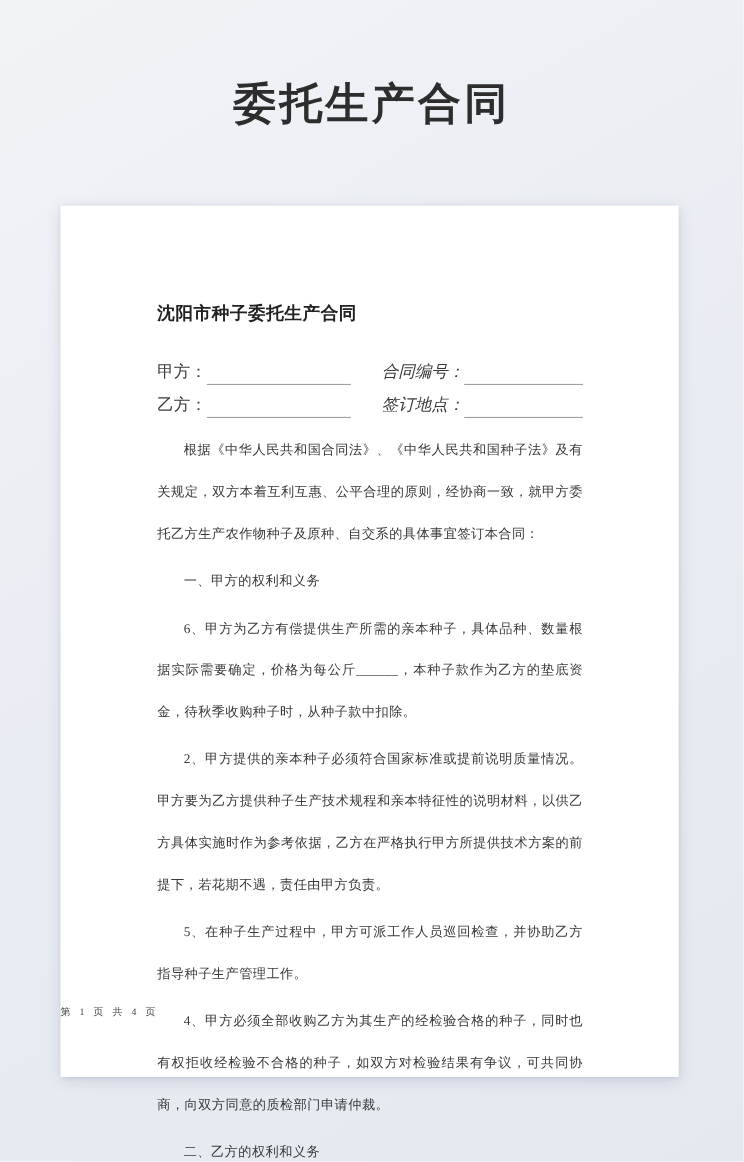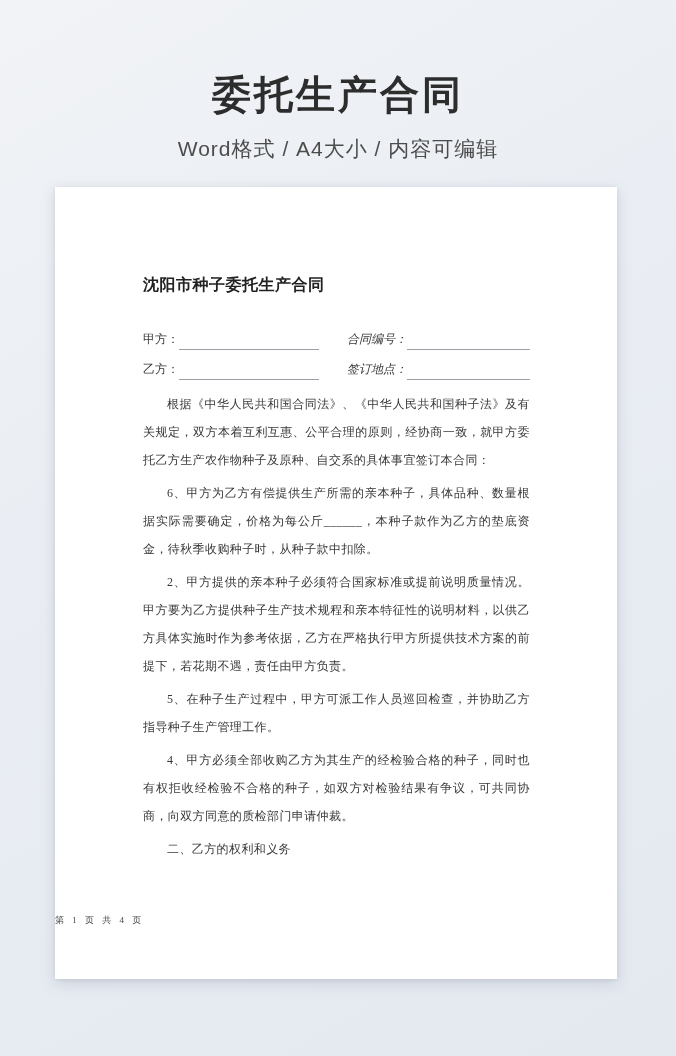--- a/index.html
+++ b/index.html
@@ -54,37 +54,37 @@
     font-weight: bold;
     color: #222;
     margin: 0 0 24px 0;
     letter-spacing: 0.5px;
   }
   .form-rows { margin-bottom: 10px; }
   .form-row {
     display: flex;
     align-items: flex-end;
     height: 30px;
-    font-size: 12px;
+    font-size: 15px;
   }
   .field {
     display: flex;
     align-items: flex-end;
   }
   .field-left  { width: 176px; margin-right: 28px; }
   .field-right { flex: 1; font-style: italic; }
   .field-label { white-space: nowrap; padding-bottom: 2px; }
   .field-line {
     flex: 1;
     border-bottom: 1px solid #9aa0a6;
     height: 14px;
   }
   .doc-body p {
     font-size: 12px;
-    line-height: 28px;
+    line-height: 38px;
     text-align: justify;
     text-indent: 2em;
     margin: 0 0 5px 0;
     letter-spacing: 0.4px;
   }
   .page-footer {
     position: absolute;
     left: 0;
     right: 0;
     bottom: 52px;
@@ -93,21 +93,20 @@
     color: #474747;
   }
 </style>
 </head>
 <body>
 
 <div class="stage">
 
   <div class="hero">
     <h1 class="hero-title">委托生产合同</h1>
-    <div class="hero-subtitle">Word格式 / A4大小 / 内容可编辑</div>
   </div>
 
   <div class="page">
 
     <h2 class="doc-title">沈阳市种子委托生产合同</h2>
 
     <div class="form-rows">
       <div class="form-row">
         <div class="field field-left">
           <span class="field-label">甲方：</span>
@@ -125,20 +124,21 @@
         </div>
         <div class="field field-right">
           <span class="field-label">签订地点：</span>
           <span class="field-line"></span>
         </div>
       </div>
     </div>
 
     <div class="doc-body">
       <p>根据《中华人民共和国合同法》、《中华人民共和国种子法》及有关规定，双方本着互利互惠、公平合理的原则，经协商一致，就甲方委托乙方生产农作物种子及原种、自交系的具体事宜签订本合同：</p>
+      <p>一、甲方的权利和义务</p>
       <p>6、甲方为乙方有偿提供生产所需的亲本种子，具体品种、数量根据实际需要确定，价格为每公斤______，本种子款作为乙方的垫底资金，待秋季收购种子时，从种子款中扣除。</p>
       <p>2、甲方提供的亲本种子必须符合国家标准或提前说明质量情况。甲方要为乙方提供种子生产技术规程和亲本特征性的说明材料，以供乙方具体实施时作为参考依据，乙方在严格执行甲方所提供技术方案的前提下，若花期不遇，责任由甲方负责。</p>
       <p>5、在种子生产过程中，甲方可派工作人员巡回检查，并协助乙方指导种子生产管理工作。</p>
       <p>4、甲方必须全部收购乙方为其生产的经检验合格的种子，同时也有权拒收经检验不合格的种子，如双方对检验结果有争议，可共同协商，向双方同意的质检部门申请仲裁。</p>
       <p>二、乙方的权利和义务</p>
     </div>
 
     <div class="page-footer">第 1 页 共 4 页</div>
   </div>
 

